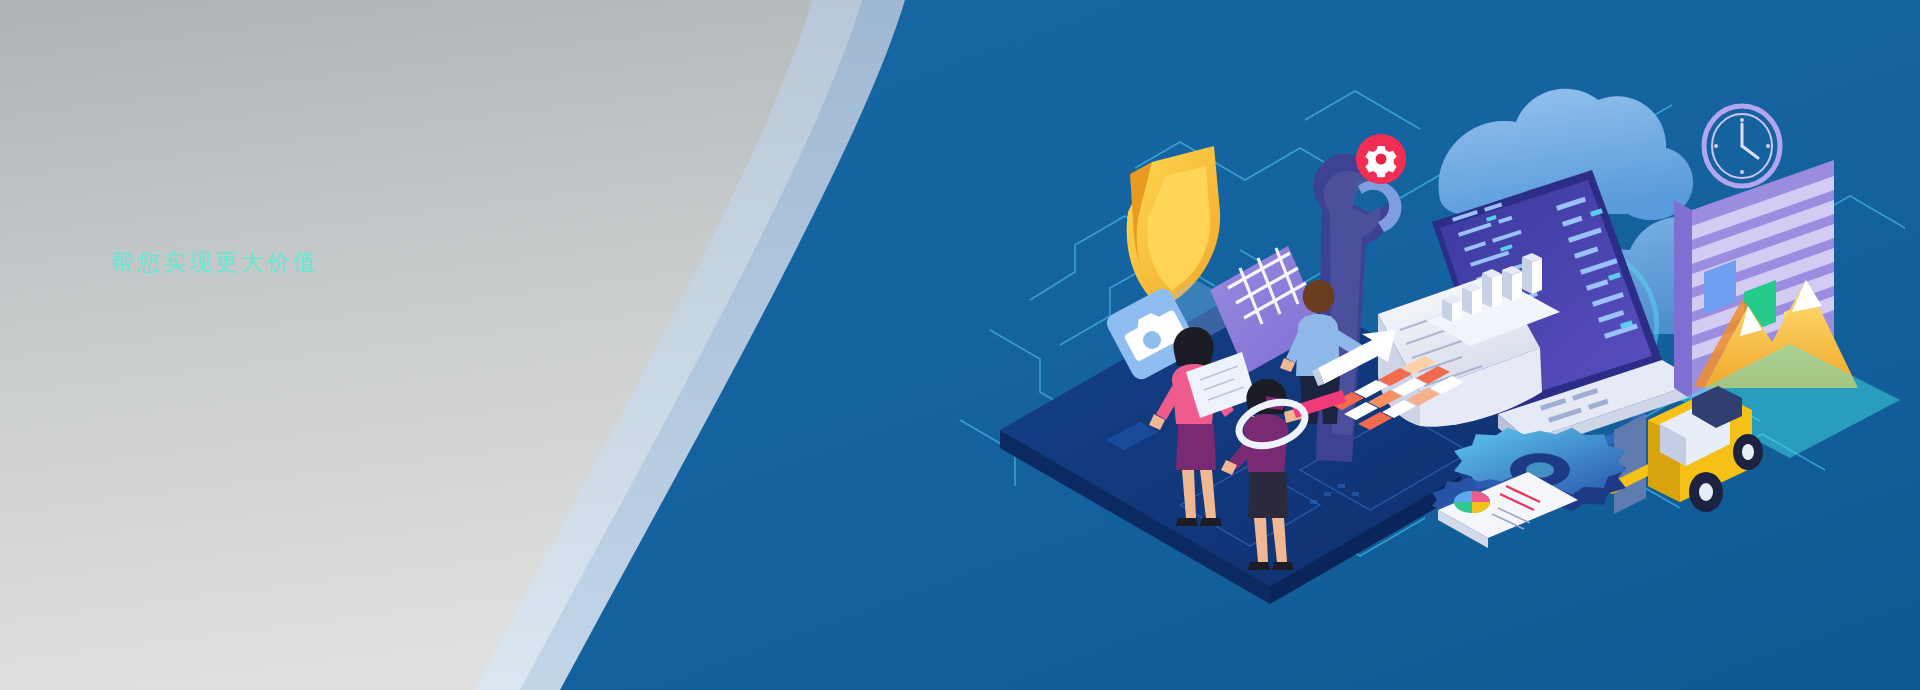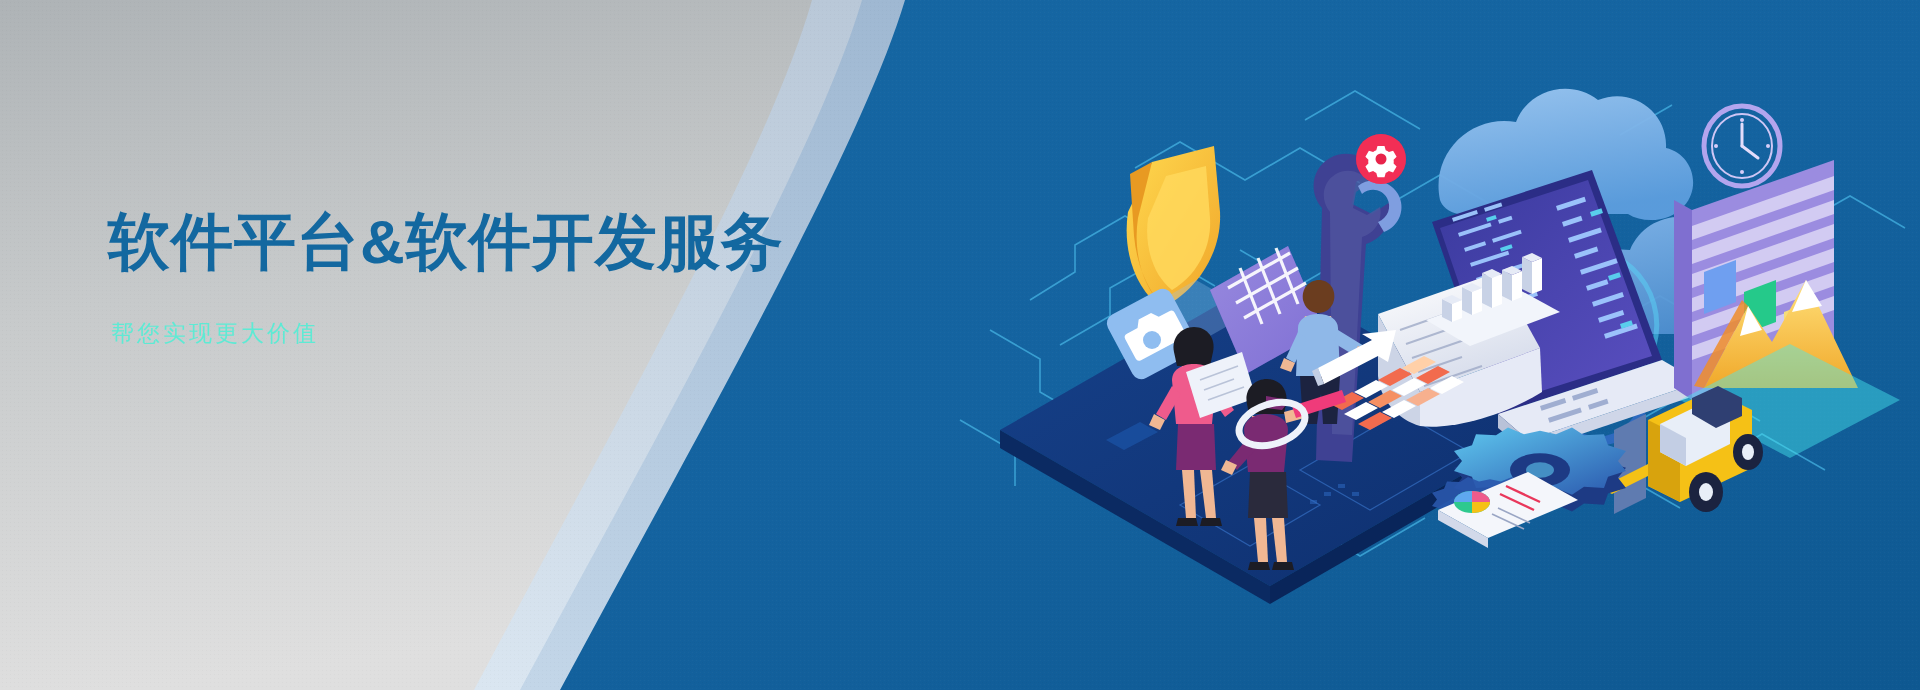--- a/index.html
+++ b/index.html
@@ -512,17 +512,16 @@
       </g>
 
       <g opacity="0.9">
         <path d="M1106,440 L1140,422 L1158,432 L1124,450 Z" fill="#1a4f9e"></path>
       </g>
 
     </g>
   </svg>
 
   <div id="text-block">
-    <h1 id="headline">软件平台&amp;软件开发服务</h1>
     <p id="subhead">帮您实现更大价值</p>
   </div>
 
 </div>
 
 </body></html>

